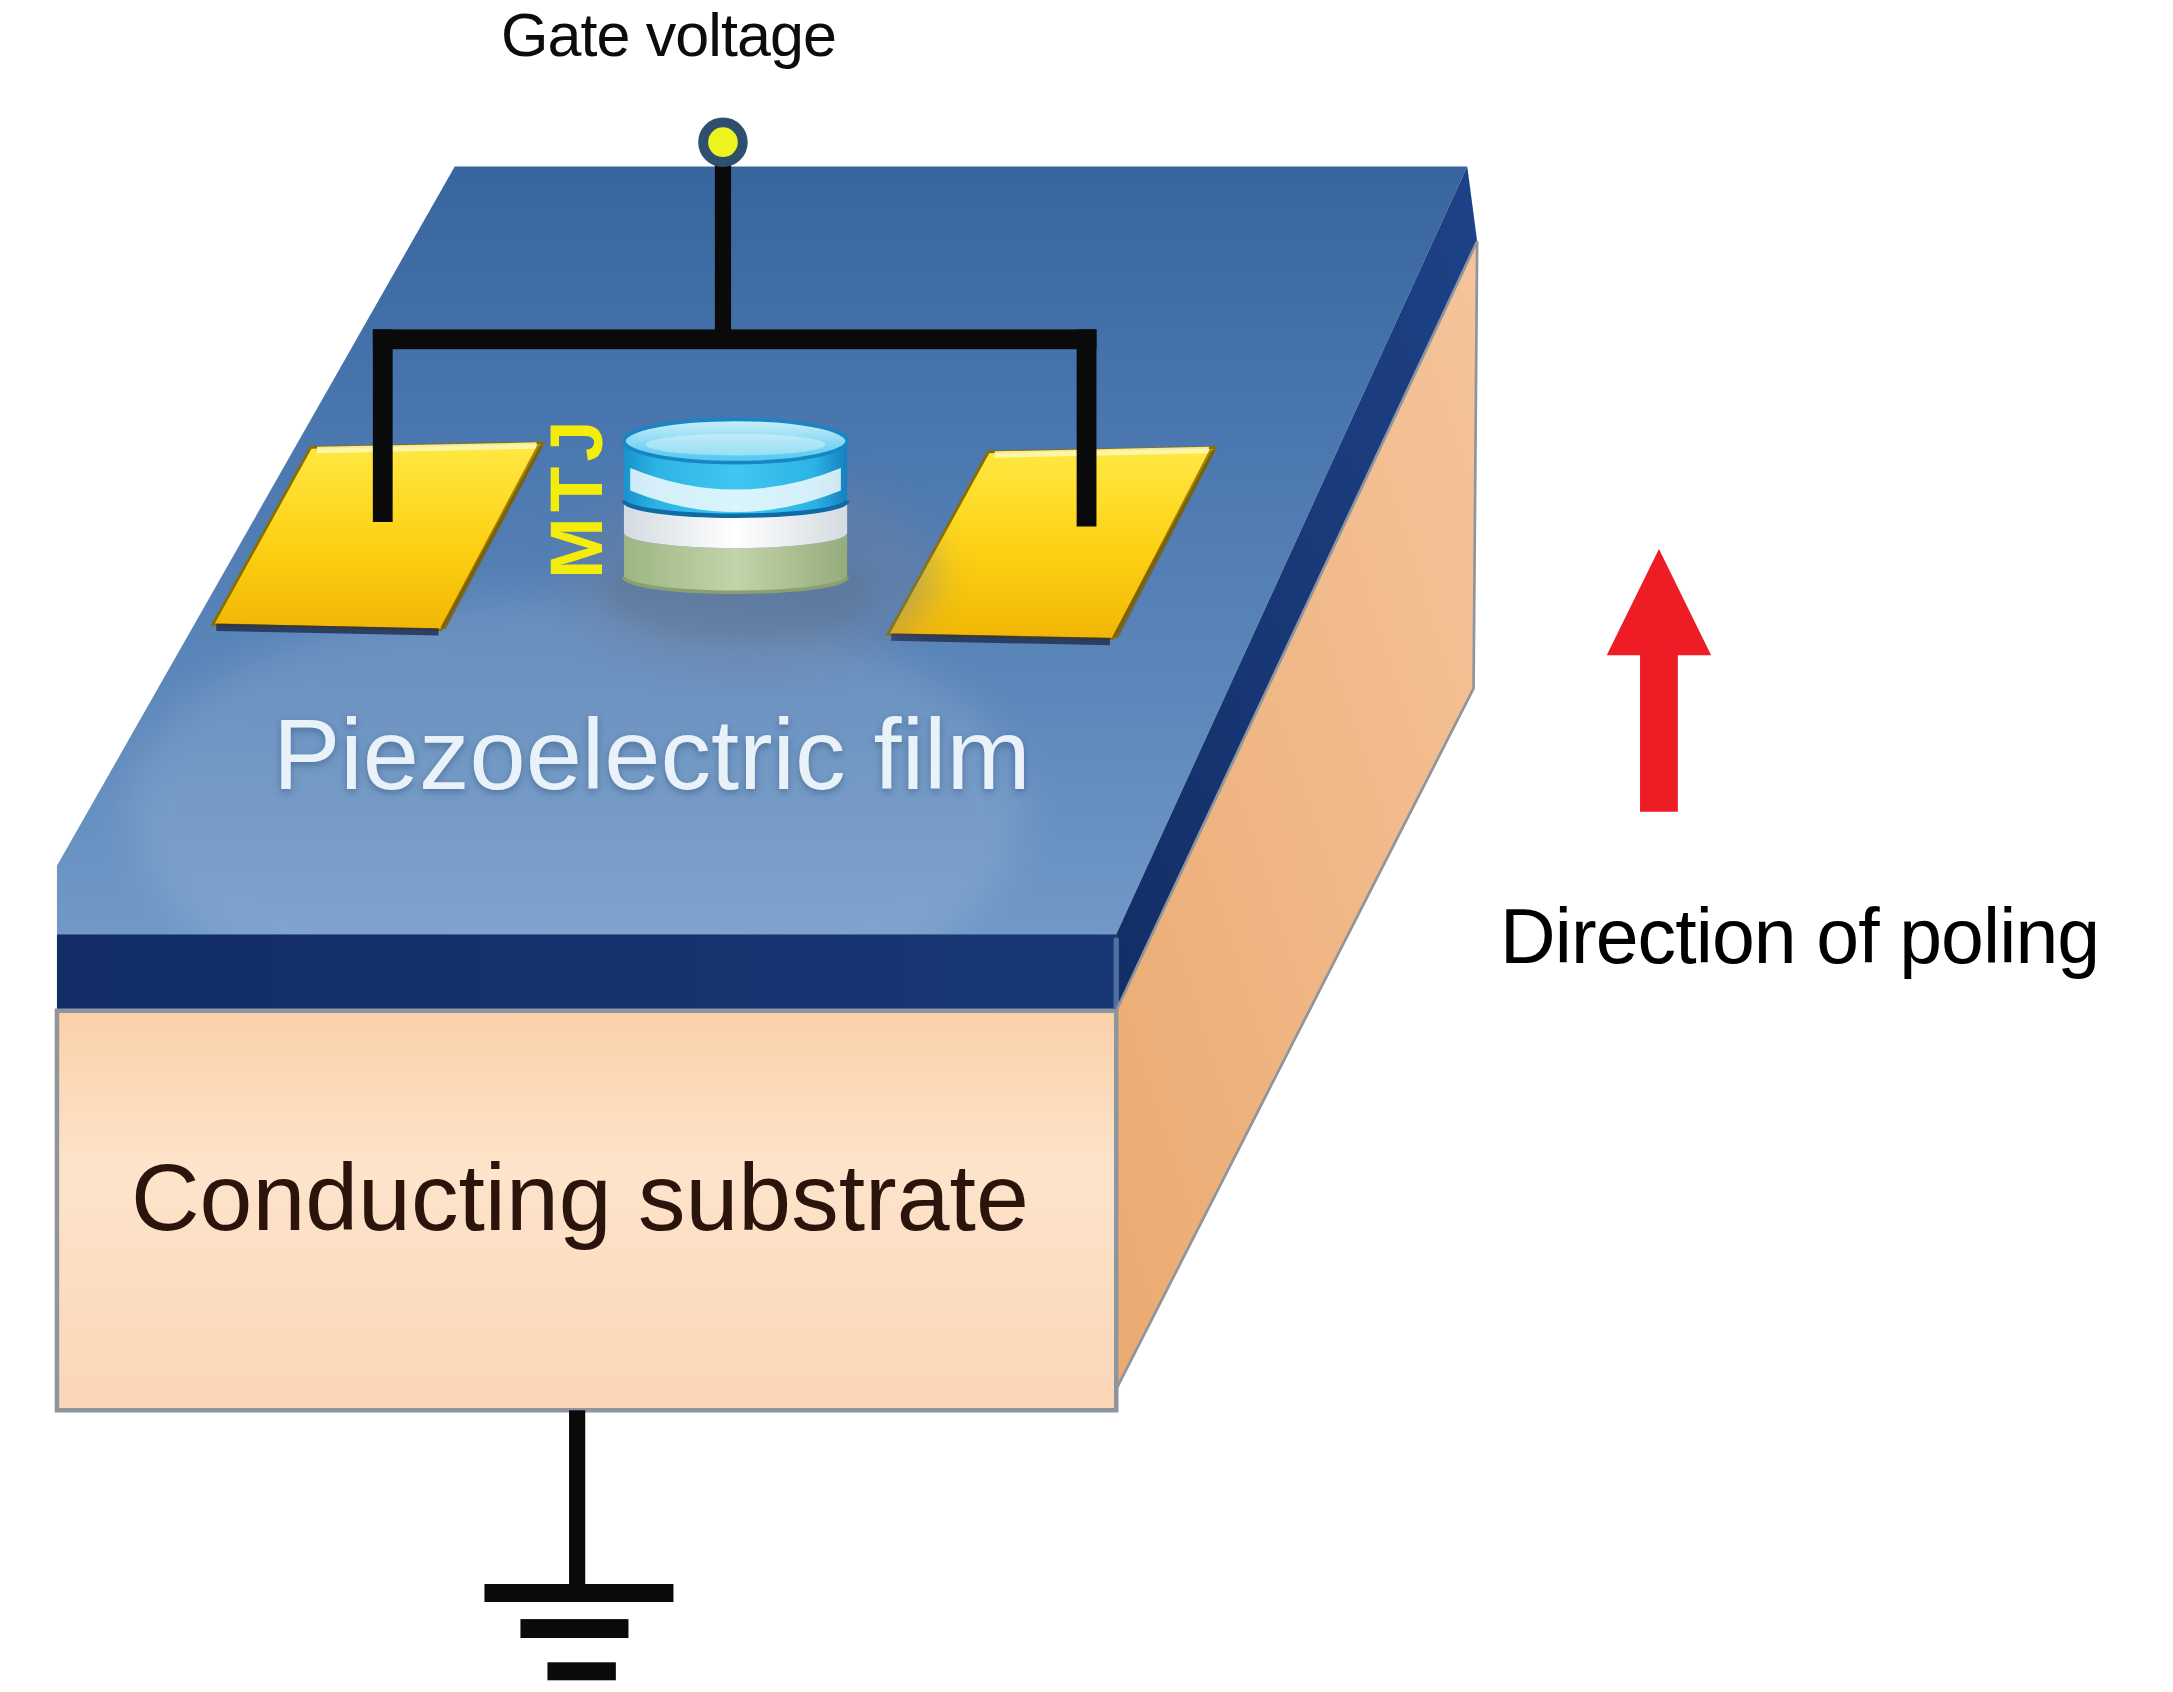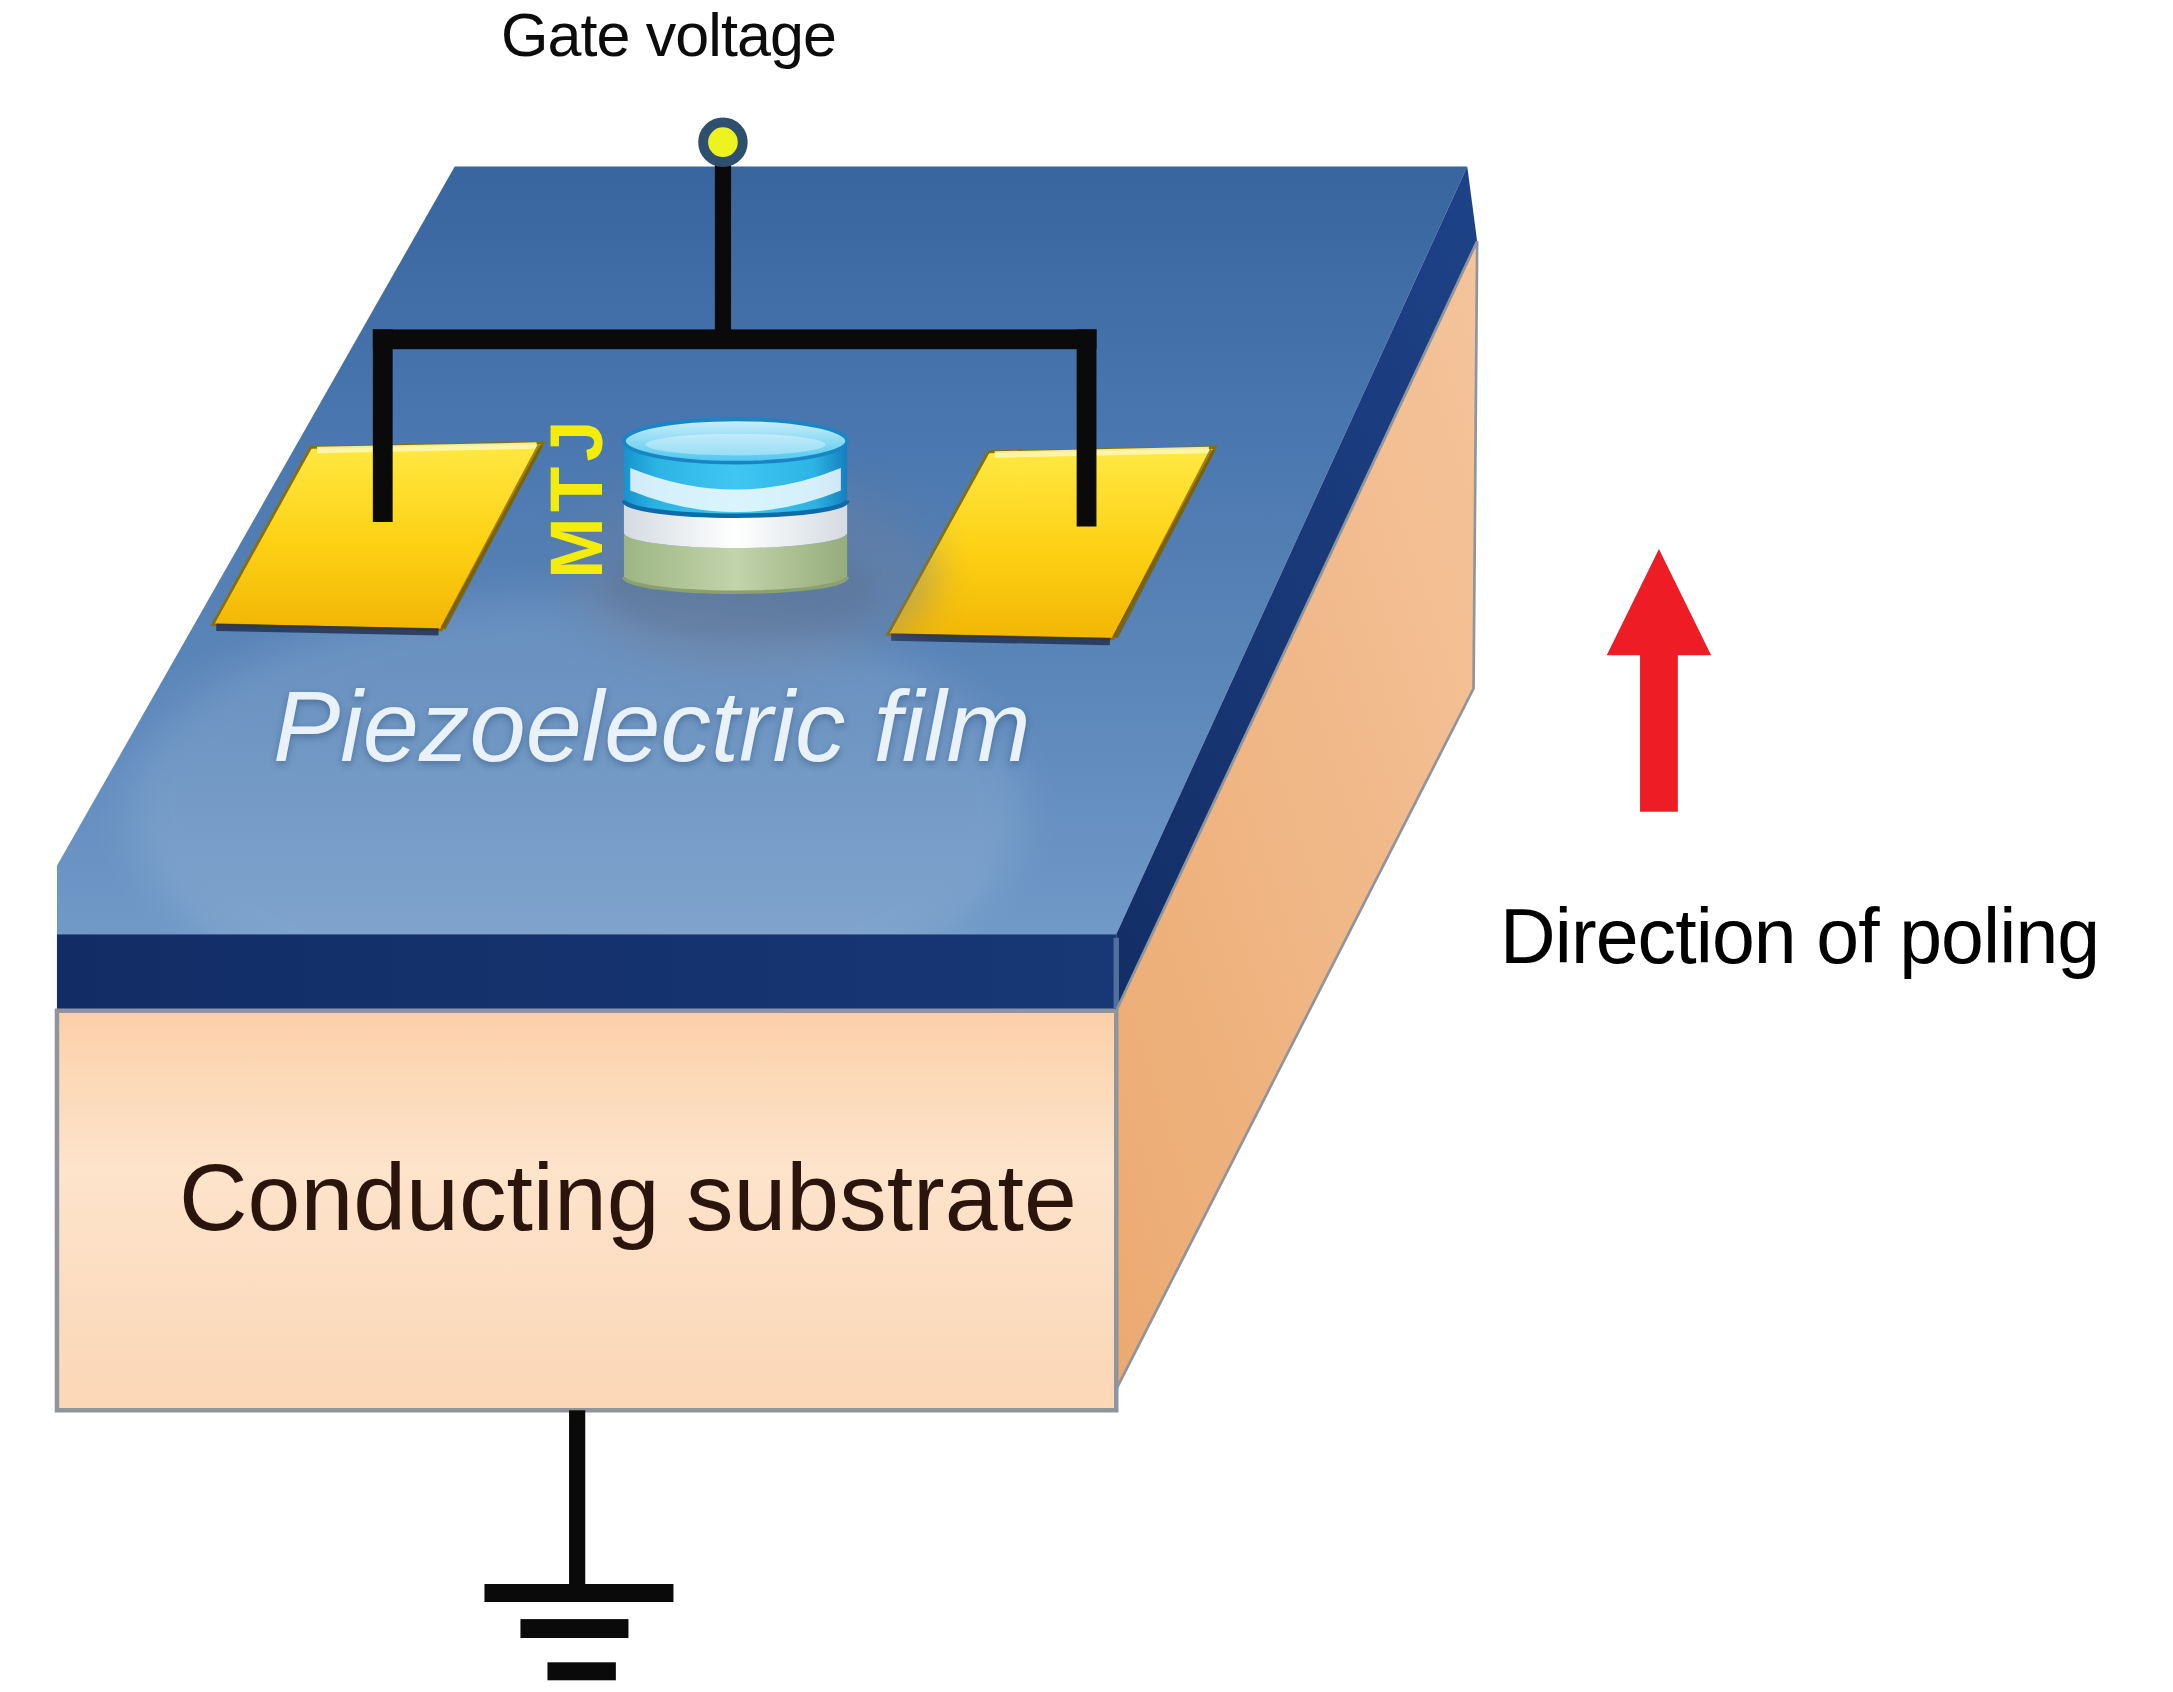--- a/index.html
+++ b/index.html
@@ -16,28 +16,27 @@
     position: absolute;
     line-height: 1;
     white-space: nowrap;
     font-family: "Liberation Sans", sans-serif;
   }
   .lbl-gate {
     left: 501px; top: 5.4px;
     font-size: 61px; color: #0c0c0c; letter-spacing: -0.9px;
   }
   .lbl-piezo {
-    left: 273px; top: 676px;
+    left: 273px; top: 704px;
     font-size: 101px; color: #e9f1f9;
     text-shadow: 0 2.7px 7.2px rgba(18,48,90,0.35);
-    font-style: italic;
   }
   .lbl-substrate {
     left: 131px; top: 1150px;
-    font-size: 95px; color: #2a140c; margin-left: 48px;
+    font-size: 95px; color: #2a140c;
   }
   .lbl-direction {
     left: 1492px; top: 898px;
     font-size: 77px; color: #000000; letter-spacing: -0.9px; margin-left: 8px;
   }
   .lbl-mtj {
     left: 498px; top: 418px;
     width: 158px; height: 158px;
     display: flex; align-items: center; justify-content: center;
     transform: rotate(-90deg);

